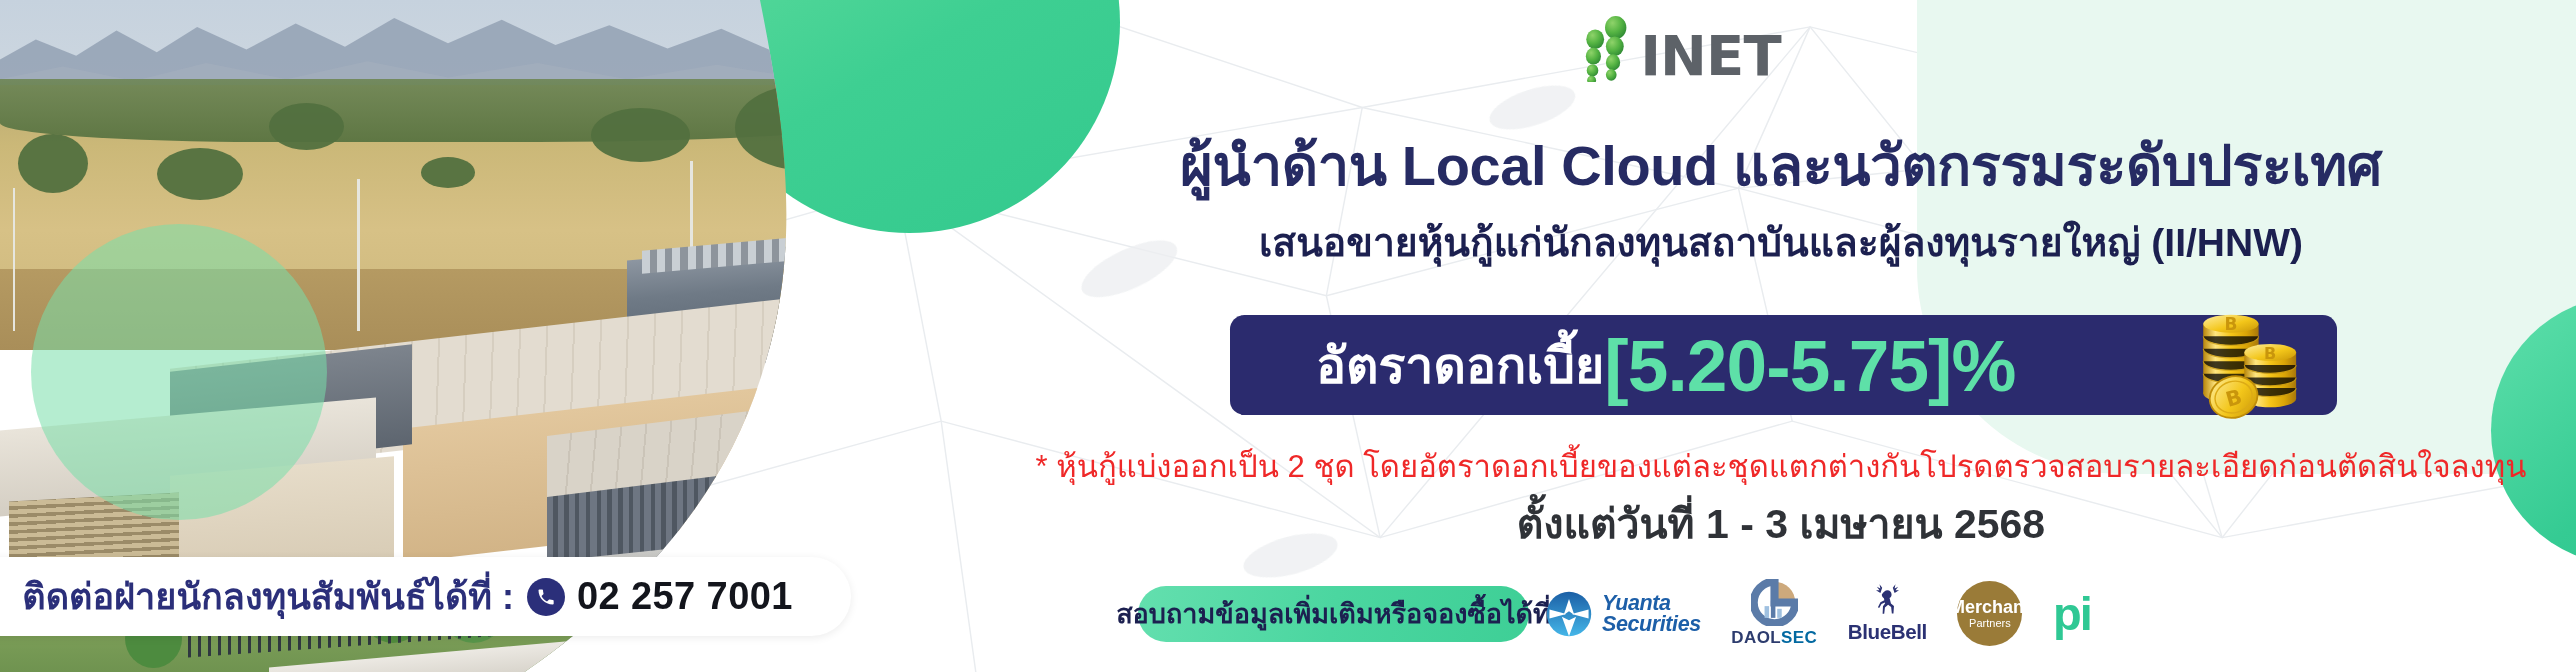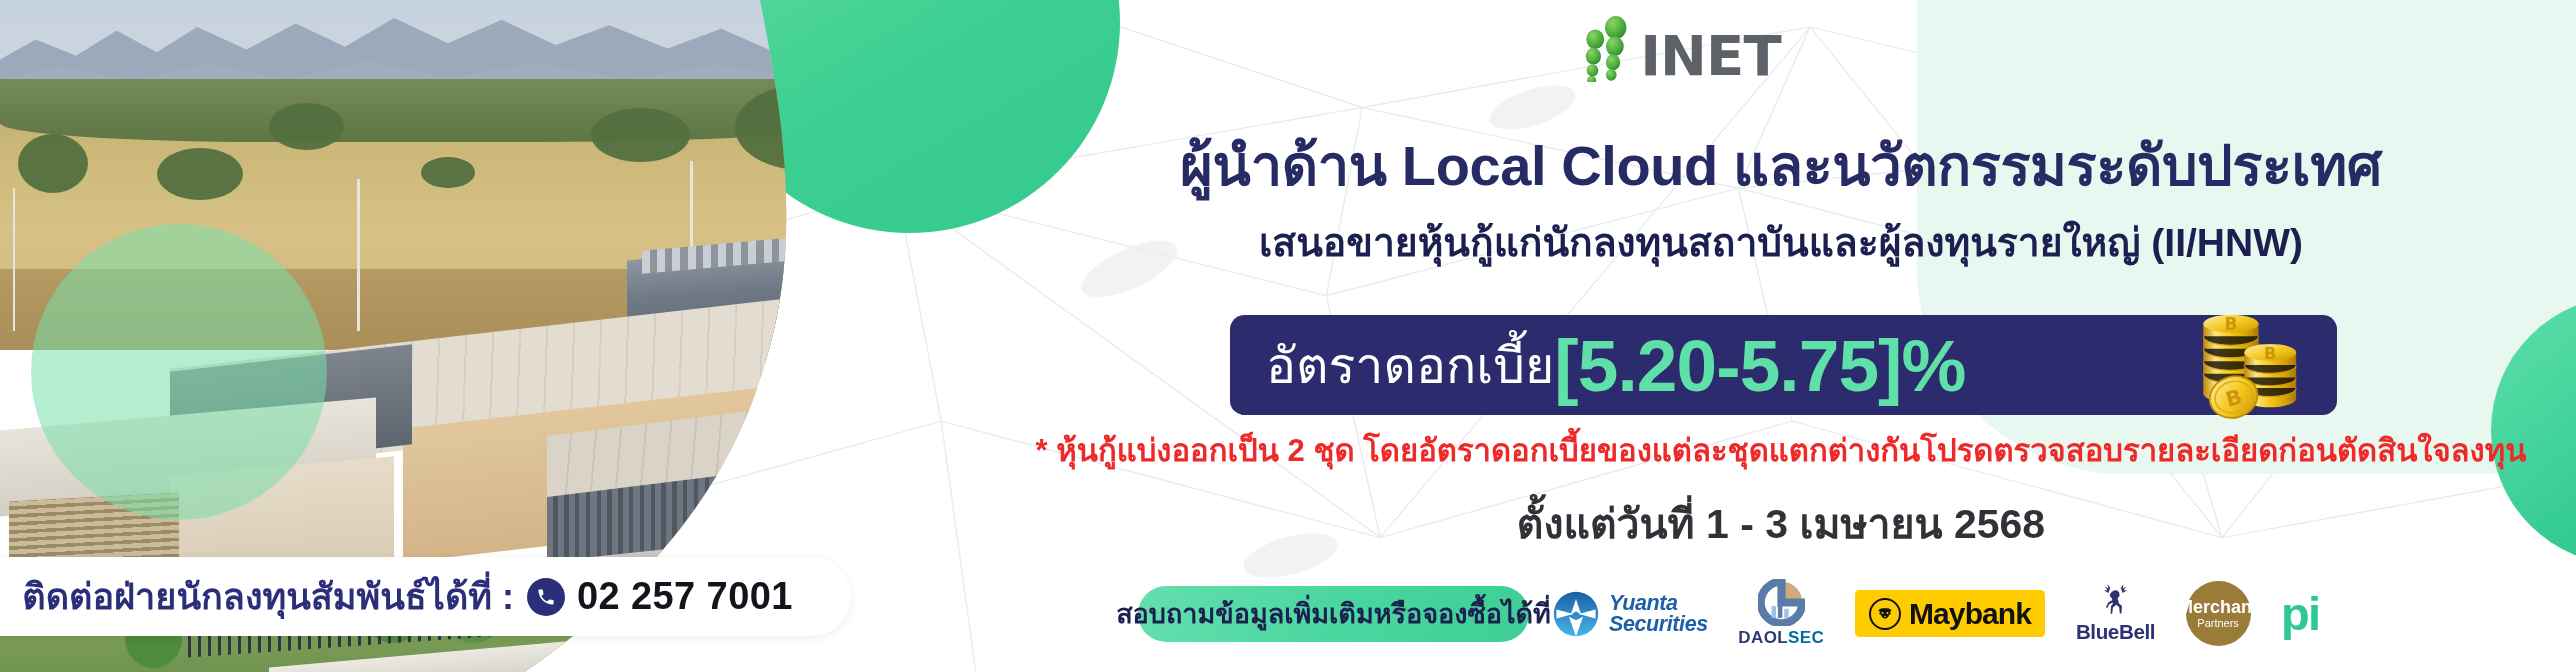--- a/index.html
+++ b/index.html
@@ -132,46 +132,46 @@
 
   
   .rate-box {
     position:absolute; left:244px; top:315px;
     width:1107px; height:100px;
     background:#2b2b6e;
     border-radius:14.3px;
     display:flex; align-items:center;
   }
   .rate-label {
-    color:#ffffff; font-size:50px; font-weight:400;
-    margin-left:36px; white-space:nowrap;
+    color:#ffffff; font-size:50px; font-weight:700;
+    margin-left:86px; white-space:nowrap;
   }
   .rate-value {
     color:#5ee0a8; font-size:73px; font-weight:700;
     letter-spacing:-0.9px; white-space:nowrap;
   }
   .coins { position:absolute; right:23px; top:-18px; width:134px; height:134px; }
 
   .disclaimer {
-    position:absolute; left:0; top:432px; width:1590px;
+    position:absolute; left:0; top:448px; width:1590px;
     text-align:center;
-    font-size:31px; font-weight:700; color:#ef2828;
+    font-size:31px; font-weight:400; color:#ef2828;
     line-height:1.25;
   }
   .dateline {
     position:absolute; left:0; top:491px; width:1590px;
     text-align:center;
     font-size:41px; font-weight:700; color:#2f3237;
   }
 
   
   .bottom-row {
     position:absolute; left:152px; top:581px;
     width:1434px; height:65px;
-    display:flex; align-items:center; gap:23px;
+    display:flex; align-items:center; gap:16px;
   }
   .cta-pill {
     width:391px; height:56px; flex:none;
     border-radius:28px;
     background:linear-gradient(100deg,#63dfae 0%,#4bd6a0 50%,#3ecf96 100%);
     display:flex; align-items:center; justify-content:center;
     color:#1c2050; font-size:27px; font-weight:600;
     white-space:nowrap;
   }
   .brokers { display:flex; align-items:center; gap:30.5px; }
@@ -465,30 +465,20 @@
               <rect x="15" y="30" width="5" height="13" fill="#9fc0e0"></rect>
               <rect x="22" y="24" width="5" height="19" fill="#5b7ba8"></rect>
               <rect x="29" y="33" width="5" height="10" fill="#9fc0e0"></rect>
             </svg>
             <div class="daol-text">
               <span>DAOL</span><span class="sec">SEC</span>
             </div>
           </div>
         </div>
 
-        <div class="broker">
-          <div class="maybank">
-            <span class="maybank-tiger">
-              <svg width="20" height="20" viewBox="0 0 24 24" fill="#111">
-                <path d="M4 8c1-2 3-3 5-3h6c2 0 4 1 5 3l-2 1 1 3-2 1c-.6 2.6-3 4.5-5 4.5S7.6 15.6 7 13l-2-1 1-3-2-1zm5 4a1.2 1.2 0 1 0 0-2.4A1.2 1.2 0 0 0 9 12zm6 0a1.2 1.2 0 1 0 0-2.4 1.2 1.2 0 0 0 0 2.4zm-3 2.2-1.6 1.3h3.2z"></path>
-              </svg>
-            </span>
-            <span class="maybank-word">Maybank</span>
-          </div>
-        </div>
 
         <div class="broker">
           <div class="bluebell">
             <svg class="bluebell-deer" viewBox="0 0 44 40">
               <g fill="#2b3173">
                 <path d="M16 5 l-3-4 1 5 -4-2 3 4 -4 0 5 3z"></path>
                 <path d="M28 5 l3-4 -1 5 4-2 -3 4 4 0 -5 3z"></path>
                 <path d="M22 8c2.6 0 4.6 2 4.6 4.6 0 1.8-.9 3.3-2.3 4.1l1.6 6.1 3.4 2.8-.6 8.4h-1.8l-.8-7.2-3.4-2.6-3.6 3.2-.8 7h-1.8l.4-8.6 2.4-3.4-1.4-5.6c-1.4-.8-2.3-2.3-2.3-4.1C17.4 10 19.4 8 22 8z"></path>
                 <path d="M19 19l-5 2.4-2.8 5.6 1.4.9 2.6-4.6 4.4-2z"></path>
               </g>

